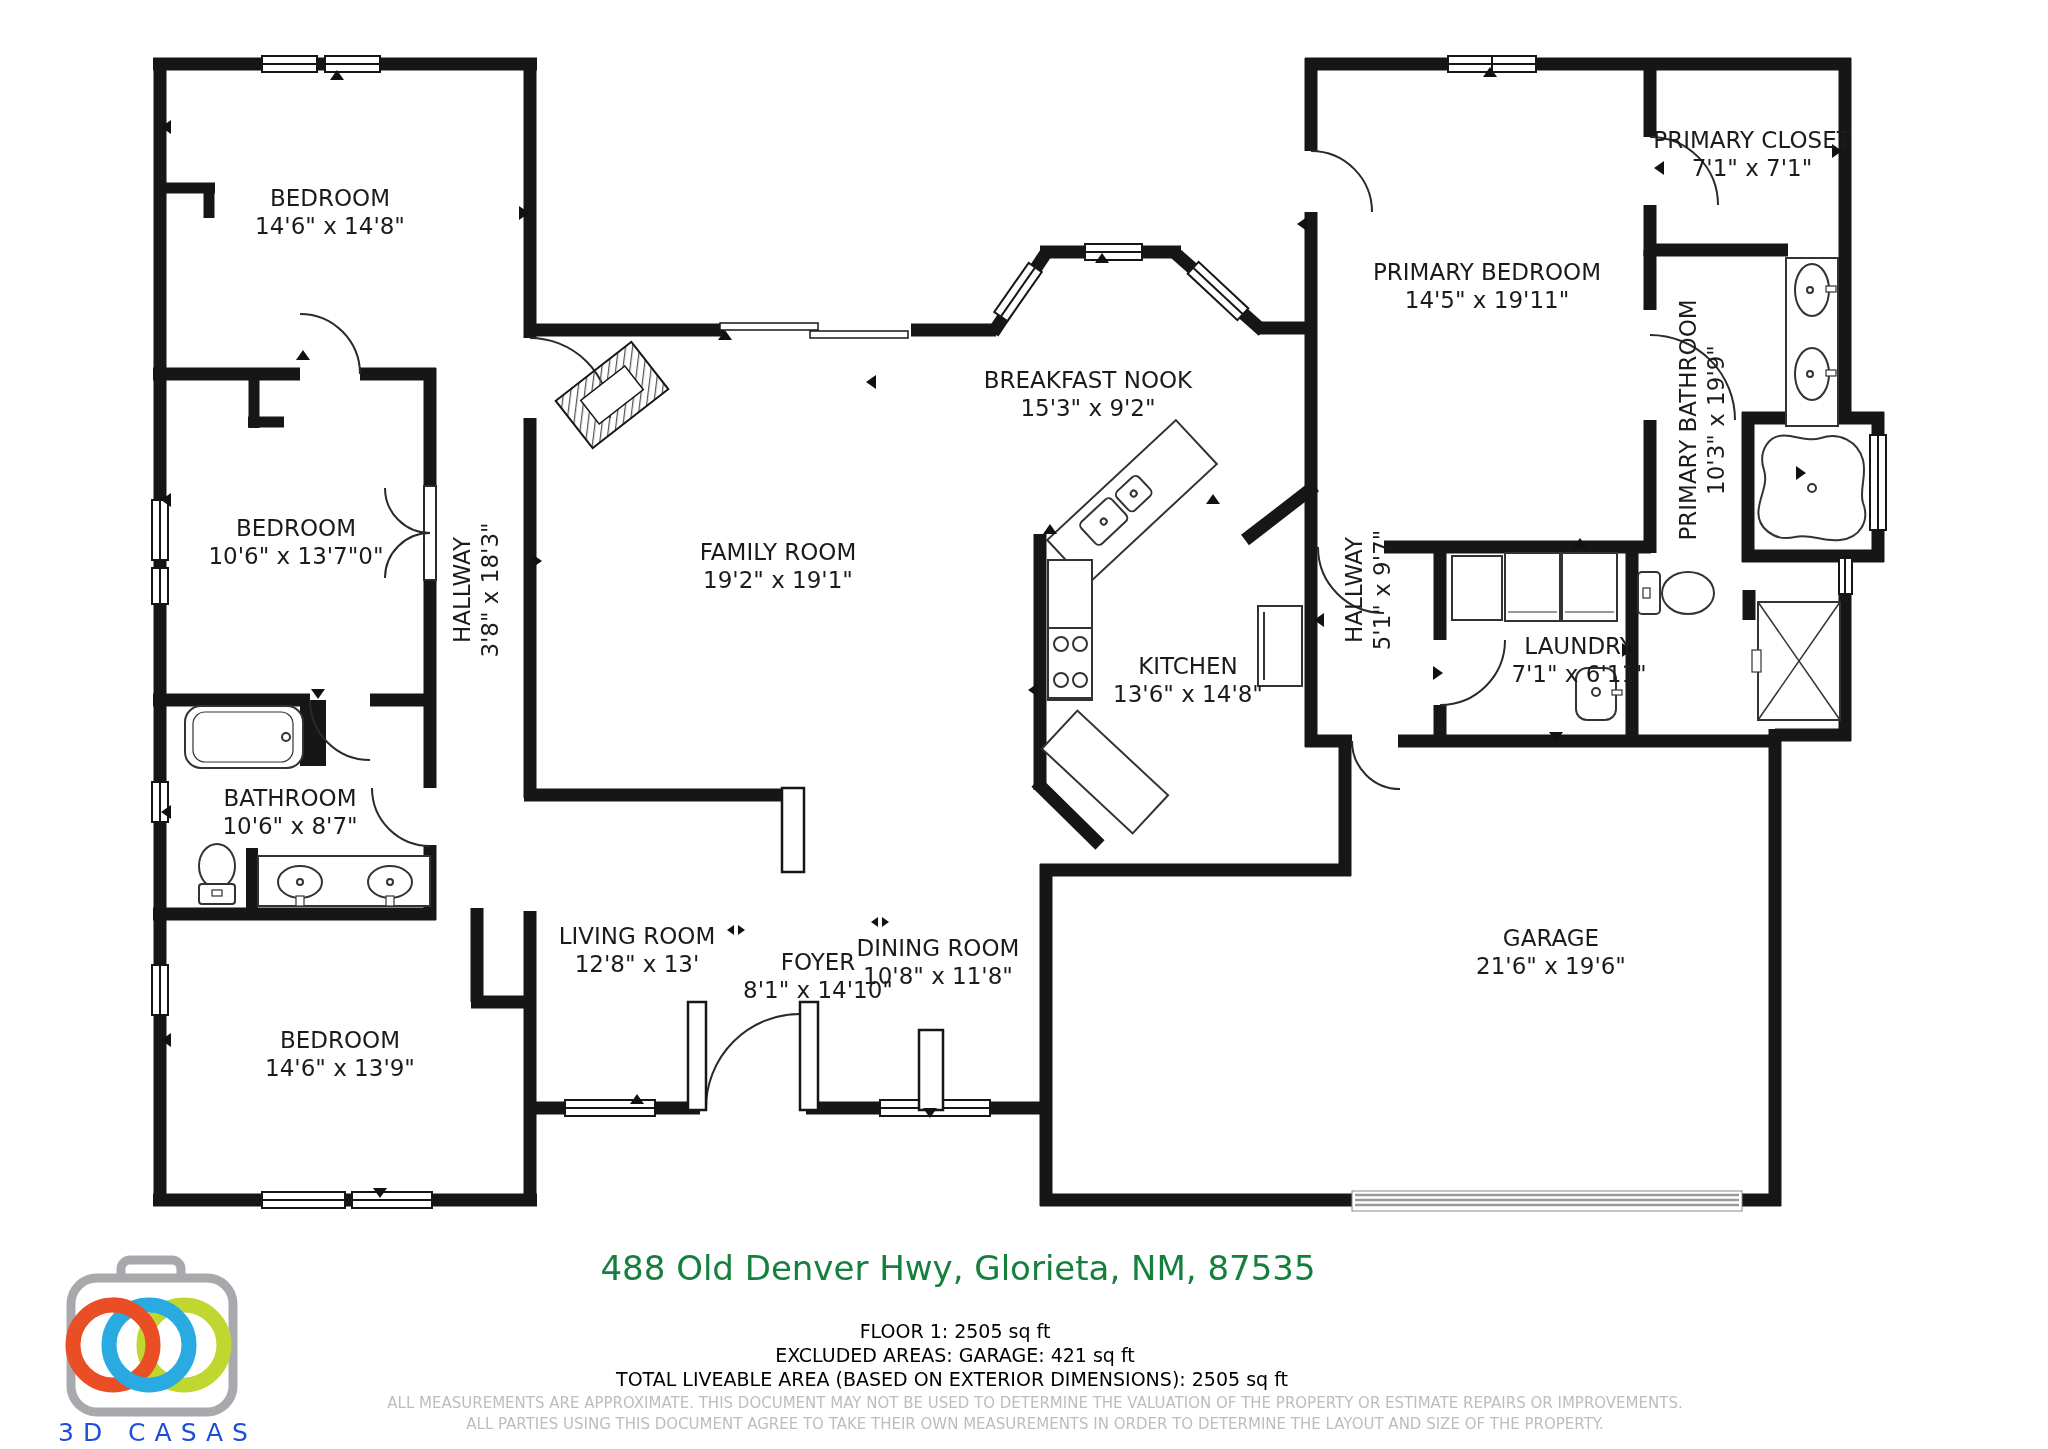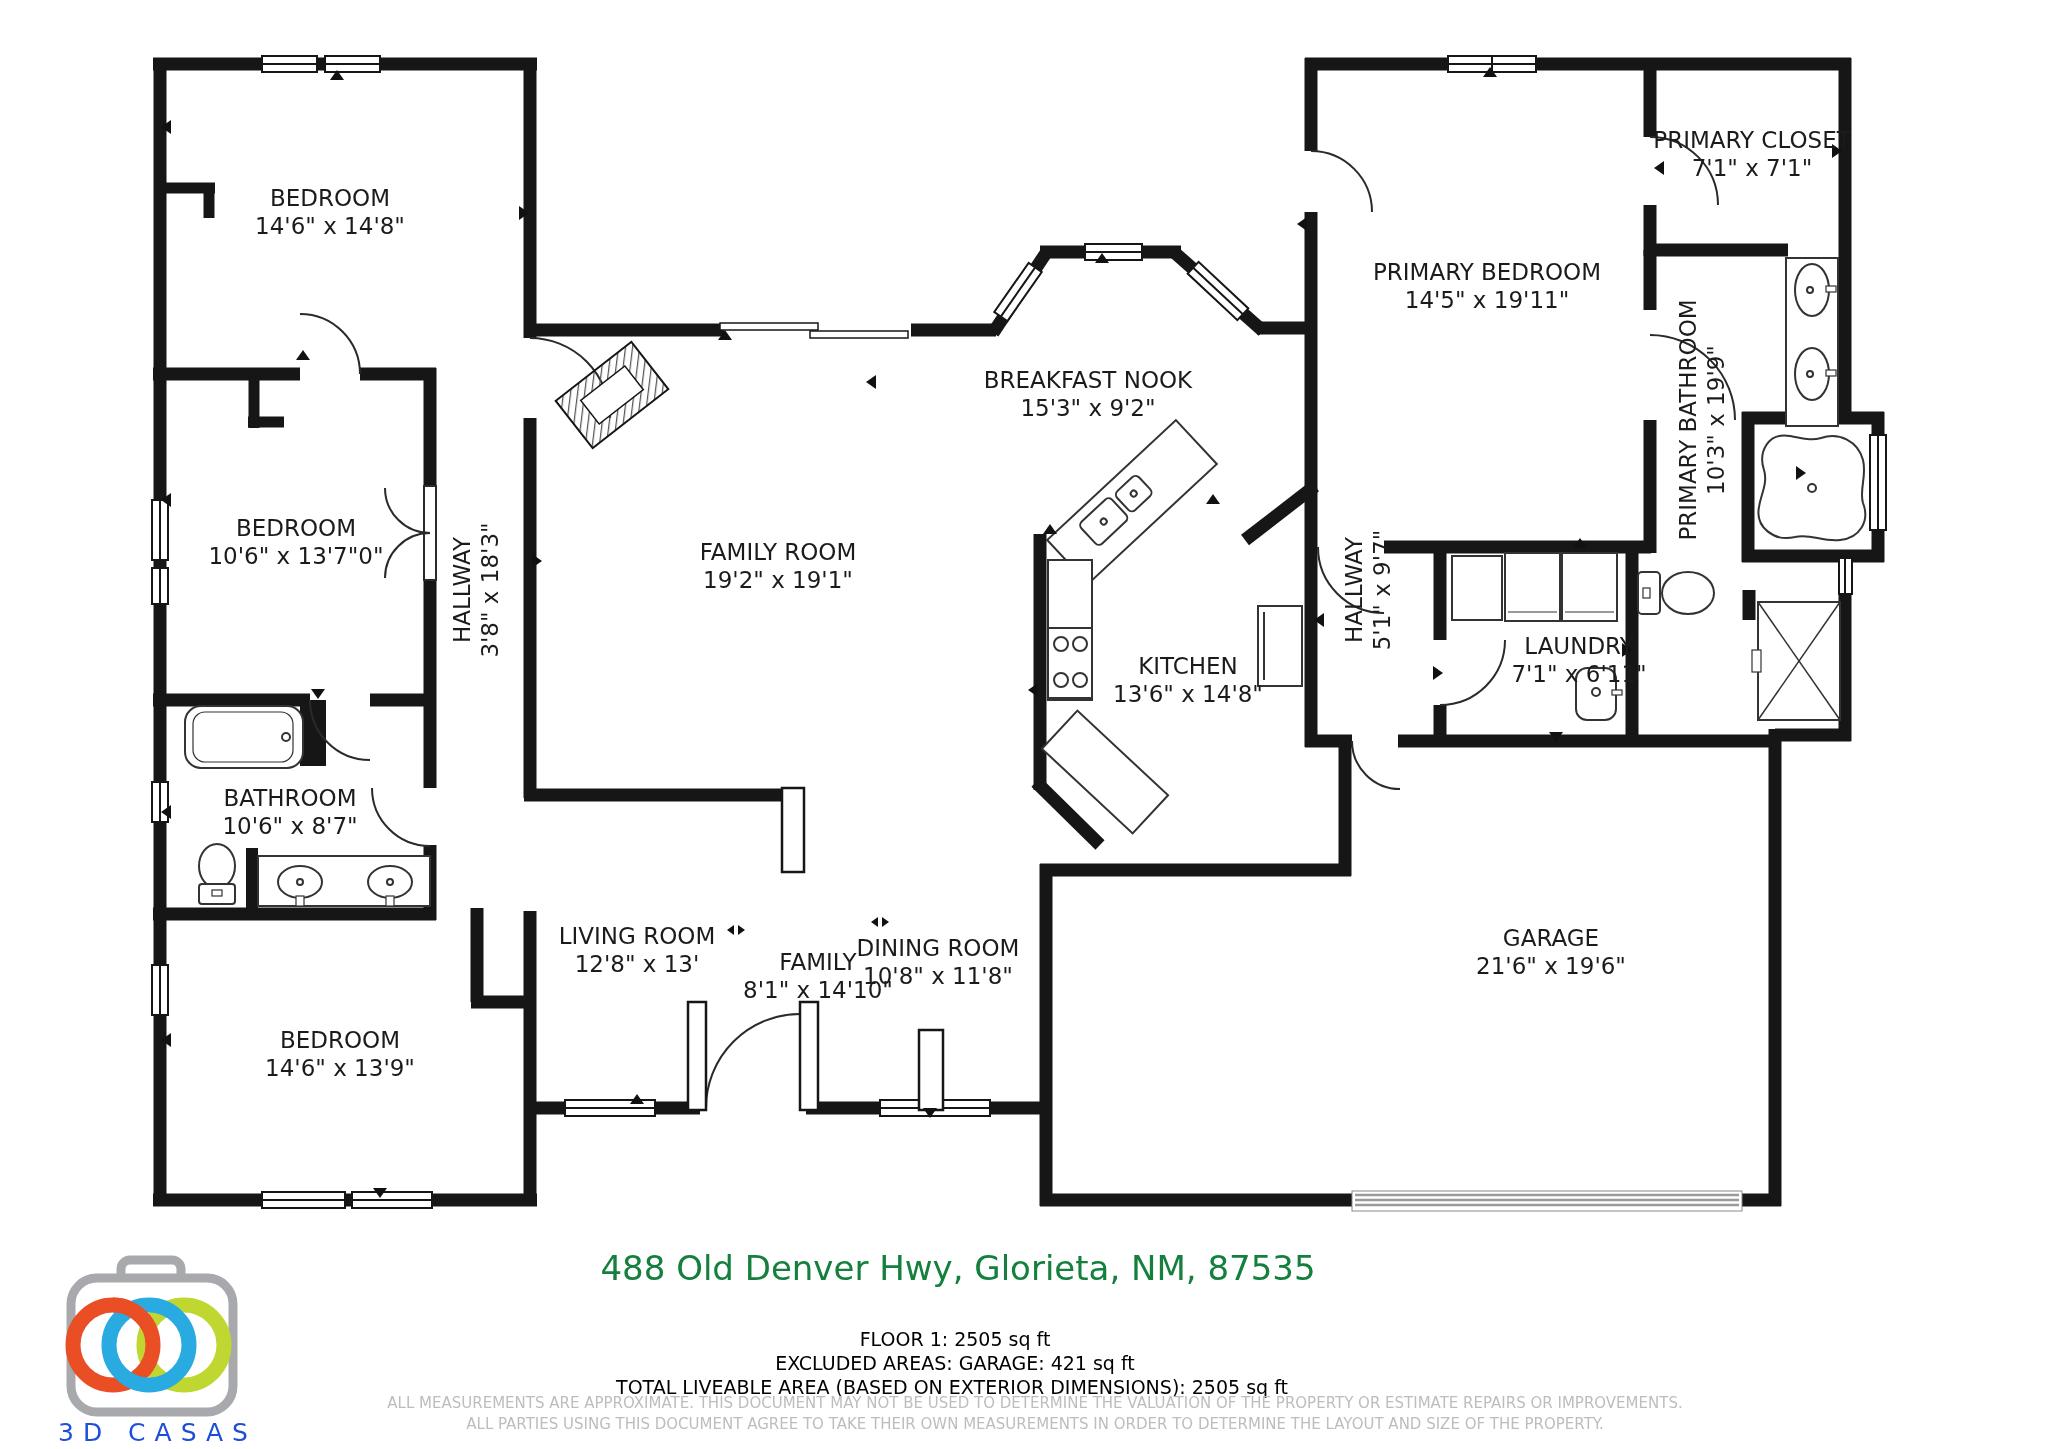--- a/index.html
+++ b/index.html
@@ -6,21 +6,21 @@
   .stage{position:relative;width:2048px;height:1449px;background:#fff;overflow:hidden;
          font-family:"DejaVu Sans",sans-serif;}
   .plan-svg{position:absolute;left:0;top:0;}
   .room-label{position:absolute;text-align:center;color:#1b1b1b;
               font:23px/28px "DejaVu Sans",sans-serif;white-space:nowrap;
               transform:translate(-50%,-50%);}
   .room-label.rot{transform:translate(-50%,-50%) rotate(-90deg);}
   .footer{position:absolute;left:0;top:0;width:100%;}
   .addr{position:absolute;left:958px;top:1248px;transform:translateX(-50%);
         font-size:34px;color:#15803d;white-space:nowrap;}
-  .fline{position:absolute;transform:translateX(-50%);font-size:19px;color:#000;white-space:nowrap;margin-top:8px;}
+  .fline{position:absolute;transform:translateX(-50%);font-size:19px;color:#000;white-space:nowrap;}
   .f1{left:955px;top:1320px;}
   .f2{left:955px;top:1344px;}
   .f3{left:952px;top:1368px;}
   .disc{position:absolute;transform:translateX(-50%);font-size:15px;color:#bdbdbd;white-space:nowrap;}
   .d1{left:1035px;top:1394px;}
   .d2{left:1035px;top:1415px;text-align:center;}
   .brand{position:absolute;left:58px;top:1418px;width:200px;text-align:left;
          font-size:25px;letter-spacing:9px;color:#1d4ed8;white-space:nowrap;}
 </style>
 </head>
@@ -385,21 +385,21 @@
       </div>
       <div class="room-label" style="left: 778px; top: 566px;">
         <div>FAMILY ROOM</div>
         <div>19'2" x 19'1"</div>
       </div>
       <div class="room-label" style="left: 637px; top: 950px;">
         <div>LIVING ROOM</div>
         <div>12'8" x 13'</div>
       </div>
       <div class="room-label" style="left: 818px; top: 976px;">
-        <div>FAMILY</div>
+        <div>FOYER</div>
         <div>8'1" x 14'10"</div>
       </div>
       <div class="room-label" style="left: 938px; top: 962px;">
         <div>DINING ROOM</div>
         <div>10'8" x 11'8"</div>
       </div>
       <div class="room-label" style="left: 1088px; top: 394px;">
         <div>BREAKFAST NOOK</div>
         <div>15'3" x 9'2"</div>
       </div>

